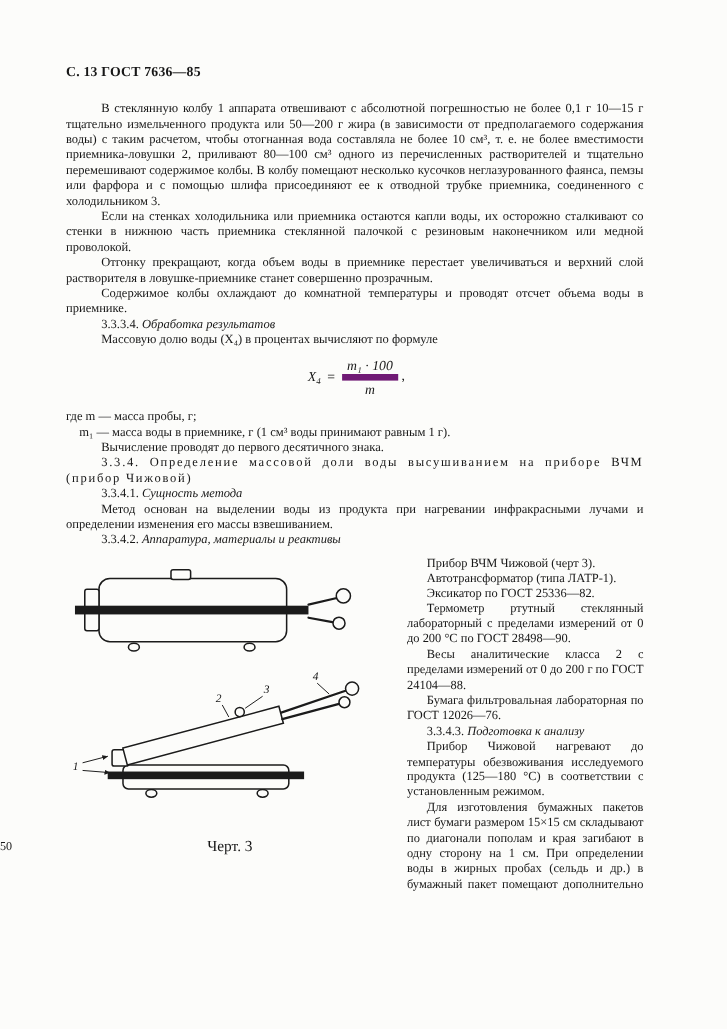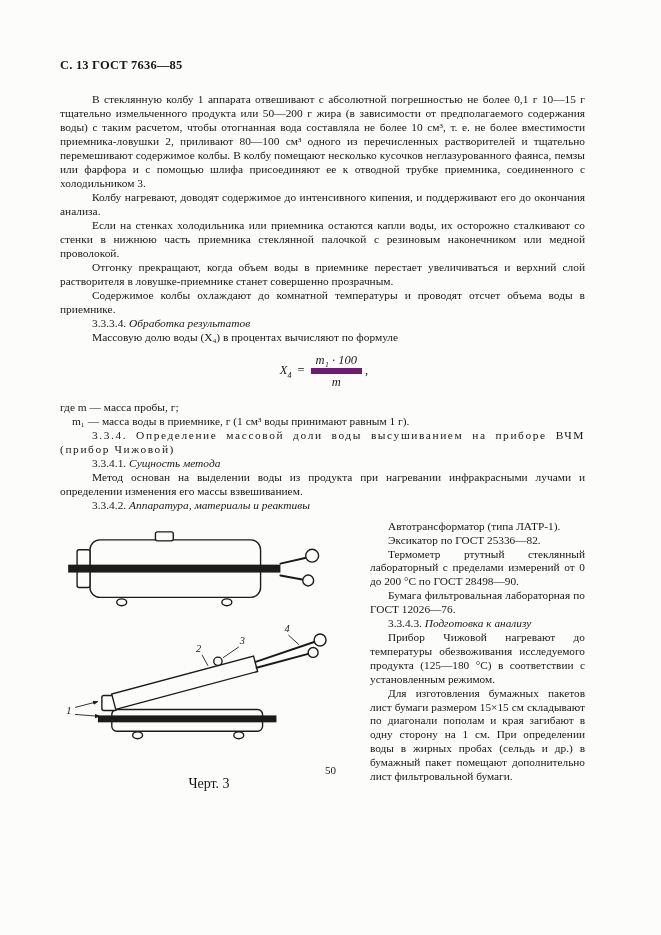--- a/index.html
+++ b/index.html
@@ -31,50 +31,50 @@
 
   .columns { display:flex; align-items:flex-start; margin-top:8px; }
   .fig-col { flex:0 0 298px; width:298px; }
   .text-col { flex:1; margin-left:12px; font-size:11.3px; line-height:13.9px; text-align:justify; }
   .text-col p { text-indent:18px; }
   .text-col .heading { font-style:normal; }
 
   .legend { font-size:8.6px; line-height:10.6px; text-align:center; margin-top:8px; padding:0 16px; color:#222; font-style:italic; }
   .fig-caption { font-size:14px; text-align:center; margin-top:8px; }
 
-  .page-number { position:absolute; left:0; right:0; bottom:36px; text-align:center; font-size:11px; }
+  .page-number { position:absolute; left:0; right:0; bottom:36px; text-align:left; font-size:11px; }
 
   svg .sw  { fill:#fcfcfa; stroke:#1b1b1b; stroke-width:1.4; }
   svg .ln  { stroke:#1b1b1b; stroke-width:2; stroke-linecap:round; }
   svg .thin{ stroke:#1b1b1b; stroke-width:.9; fill:none; }
   svg .bar { fill:#1b1b1b; }
   svg .lbl { font:italic 10.5px "Liberation Serif", serif; fill:#171717; }
 </style>
 </head>
 <body>
 
 <div class="page">
 
   <div class="header">С. 13 ГОСТ 7636—85</div>
 
   <div class="bt">
     <p>В стеклянную колбу 1 аппарата отвешивают с абсолютной погрешностью не более 0,1 г 10—15 г тщательно измельченного продукта или 50—200 г жира (в зависимости от предполагаемого содержания воды) с таким расчетом, чтобы отогнанная вода составляла не более 10 см³, т. е. не более вместимости приемника-ловушки 2, приливают 80—100 см³ одного из перечисленных растворителей и тщательно перемешивают содержимое колбы. В колбу помещают несколько кусочков неглазурованного фаянса, пемзы или фарфора и с помощью шлифа присоединяют ее к отводной трубке приемника, соединенного с холодильником 3.</p>
-    <p>Колбу нагревают, доводят содержимое до интенсивного кипения, и поддерживают его до окончания анализа.</p>
     <p>Если на стенках холодильника или приемника остаются капли воды, их осторожно сталкивают со стенки в нижнюю часть приемника стеклянной палочкой с резиновым наконечником или медной проволокой.</p>
     <p>Отгонку прекращают, когда объем воды в приемнике перестает увеличиваться и верхний слой растворителя в ловушке-приемнике станет совершенно прозрачным.</p>
     <p>Содержимое колбы охлаждают до комнатной температуры и проводят отсчет объема воды в приемнике.</p>
     <p class="heading"><span class="h-num">3.3.3.4.</span> <span class="h-title">Обработка результатов</span></p>
     <p>Массовую долю воды (X₄) в процентах вычисляют по формуле</p>
 
     <div class="formula-row">
       <span class="fpart fvar"><span>X</span><sub>4</sub></span><span class="fpart">=</span><span class="fpart frac"><span class="num fvar">m₁ · 100</span><span class="den fvar">m</span></span><span>,</span>
     </div>
 
     <p class="where">где m — масса пробы, г;</p>
     <p class="where where2">m₁ — масса воды в приемнике, г (1 см³ воды принимают равным 1 г).</p>
+    <p>Вычисление проводят до первого десятичного знака.</p>
     <p class="spaced">3.3.4. Определение массовой доли воды высушиванием на приборе ВЧМ (прибор Чижовой)</p>
     <p class="heading"><span class="h-num">3.3.4.1.</span> <span class="h-title">Сущность метода</span></p>
     <p>Метод основан на выделении воды из продукта при нагревании инфракрасными лучами и определении изменения его массы взвешиванием.</p>
     <p class="heading"><span class="h-num">3.3.4.2.</span> <span class="h-title">Аппаратура, материалы и реактивы</span></p>
   </div>
 
   <div class="columns">
 
     <div class="fig-col">
       <svg viewBox="0 0 300 246" width="298" height="244">
@@ -121,23 +121,25 @@
           <line class="thin" x1="180" y1="128" x2="164" y2="139"></line>
           <text class="lbl" x="226" y="113">4</text>
           <line class="thin" x1="230" y1="116" x2="241" y2="126"></line>
         </g>
       </svg>
 
       <div class="fig-caption">Черт. 3</div>
     </div>
 
     <div class="text-col">
+      <p>Прибор ВЧМ Чижовой (черт 3).</p>
       <p>Автотрансформатор (типа ЛАТР-1).</p>
       <p>Эксикатор по ГОСТ 25336—82.</p>
       <p>Термометр ртутный стеклянный лабораторный с пределами измерений от 0 до 200 °С по ГОСТ 28498—90.</p>
+      <p>Весы аналитические класса 2 с пределами измерений от 0 до 200 г по ГОСТ 24104—88.</p>
       <p>Бумага фильтровальная лабораторная по ГОСТ 12026—76.</p>
       <p class="heading"><span class="h-num">3.3.4.3.</span> <span class="h-title">Подготовка к анализу</span></p>
       <p>Прибор Чижовой нагревают до температуры обезвоживания исследуемого продукта (125—180 °С) в соответствии с установленным режимом.</p>
       <p>Для изготовления бумажных пакетов лист бумаги размером 15×15 см складывают по диагонали пополам и края загибают в одну сторону на 1 см. При определении воды в жирных пробах (сельдь и др.) в бумажный пакет помещают дополнительно лист фильтровальной бумаги.</p>
     </div>
 
   </div>
 
   <div class="page-number">50</div>
 

